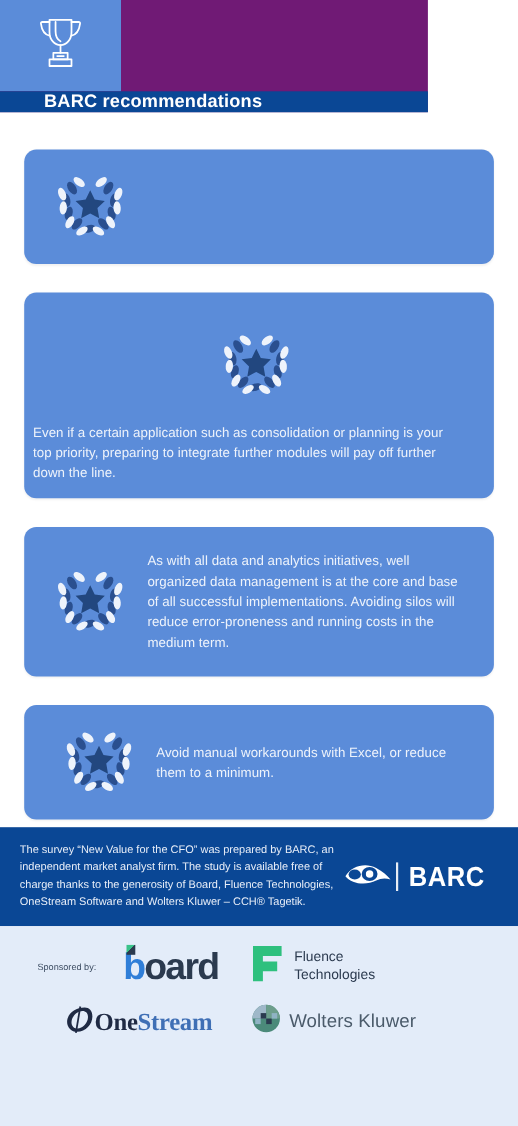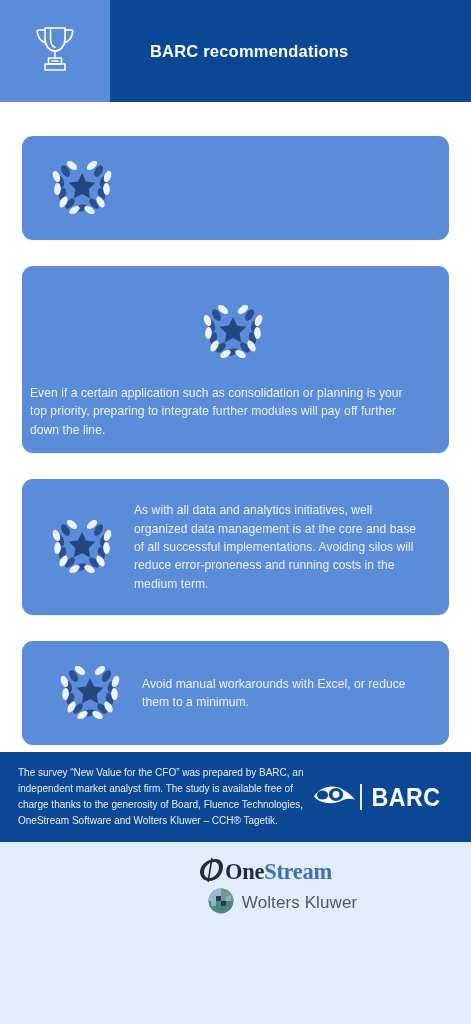--- a/index.html
+++ b/index.html
@@ -5,21 +5,21 @@
   * { box-sizing: border-box; margin: 0; padding: 0; }
   html, body {
     width: 471px; height: 1024px;
     background: #ffffff;
     font-family: "Liberation Sans", sans-serif;
     overflow: hidden;
   }
   .page { position: relative; width: 471px; height: 1024px; background: #ffffff; }
 
   
-  .header { display: flex; width: 471px; height: 102px; background: #701a75; }
+  .header { display: flex; width: 389px; height: 102px; background: #701a75; flex-direction: column; }
   .header-icon-box {
     width: 110px; height: 102px;
     background: #5b8cd9;
     display: flex; align-items: center; justify-content: center;
   }
   .header-bar {
     flex: 1; height: 102px;
     background: #0a4795;
     display: flex; align-items: center;
   }
@@ -135,24 +135,23 @@
     margin-left: 28px;
   }
   .fluence-mark { margin-right: 9px; }
   .fluence-text {
     color: #2b3a4f;
     font-size: 12.6px;
     line-height: 1.24;
     font-weight: normal;
   }
   .sponsor-row-2 {
-    display: flex; align-items: center;
+    display: flex; align-items: flex-start;
     padding-top: 14px;
     padding-left: 58px;
-    flex-direction: column;
   }
   .onestream {
     display: flex; align-items: center;
   }
   .onestream-text {
     font-size: 22.5px;
     letter-spacing: -0.3px;
     font-family: "Liberation Serif", serif;
     line-height: 1;
   }
@@ -336,20 +335,41 @@
           <ellipse cx="10.5" cy="12" rx="5.6" ry="4.6" fill="#0a4795"></ellipse>
         </svg>
       </span>
       <span class="barc-divider"></span>
       <span class="barc-word">BARC</span>
     </div>
   </div>
 
   <div class="sponsors">
 
+    <div class="sponsor-row-1">
+      <div class="sponsored-by">Sponsored by:</div>
+
+      <div class="board-logo">
+        <span class="board-dot"></span>
+        <span class="board-mark board-b">b</span>
+        <span class="board-mark board-rest">oard</span>
+      </div>
+
+      <div class="fluence">
+        <span class="fluence-mark">
+          <svg width="32" height="36" viewBox="0 0 32 36">
+            <path d="M4 2 H30 V11 H13 V16 H26 V25 H13 V34 H4 Z" fill="#2ec07e"></path>
+          </svg>
+        </span>
+        <span class="fluence-text">
+          <span>Fluence</span><br>
+          <span>Technologies</span>
+        </span>
+      </div>
+    </div>
 
     <div class="sponsor-row-2">
       <div class="onestream">
         <span>
           <svg width="28" height="28" viewBox="0 0 28 28">
             <path d="M19 3 C10 3 3 9 3 16 C3 21 7 25 12 25 C20 25 26 18 26 11 C26 6 23 3 19 3 Z
                      M17 6 C20 6 22 8 22 11.5 C22 17 17 22 12.5 22 C9.5 22 7 20 7 16.5 C7 11 12 6 17 6 Z" fill="#1f2a44"></path>
             <path d="M15 2 L11 26" stroke="#1f2a44" stroke-width="1.6" fill="none"></path>
           </svg>
         </span>

